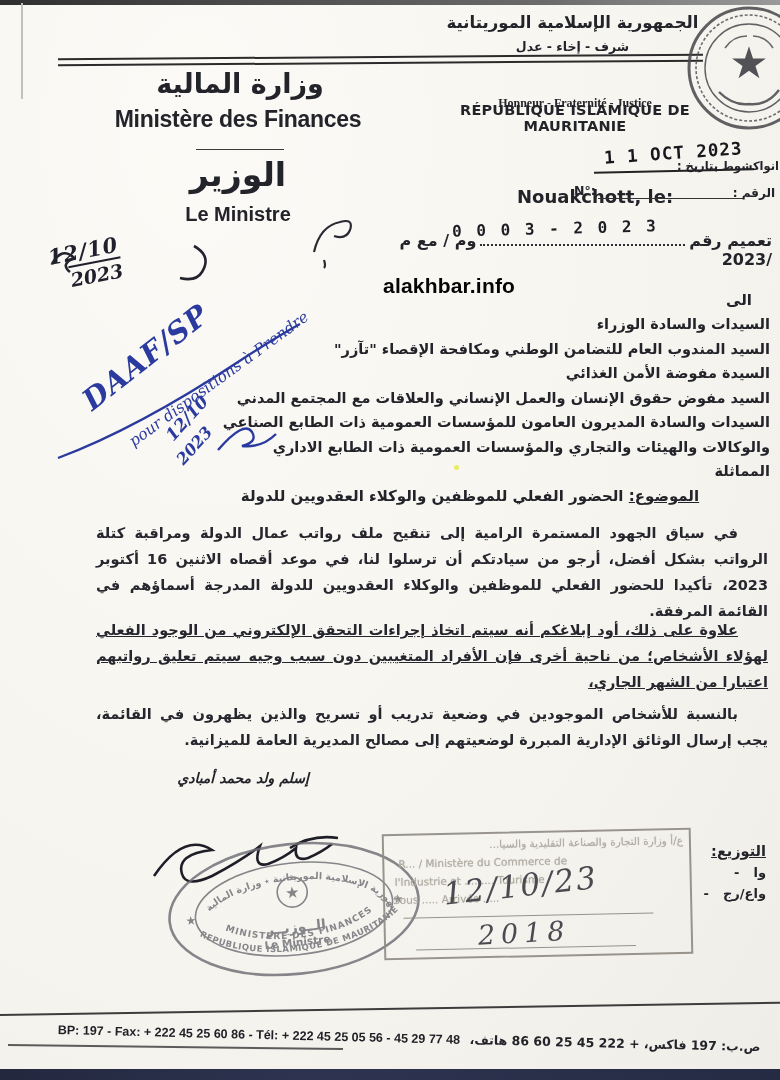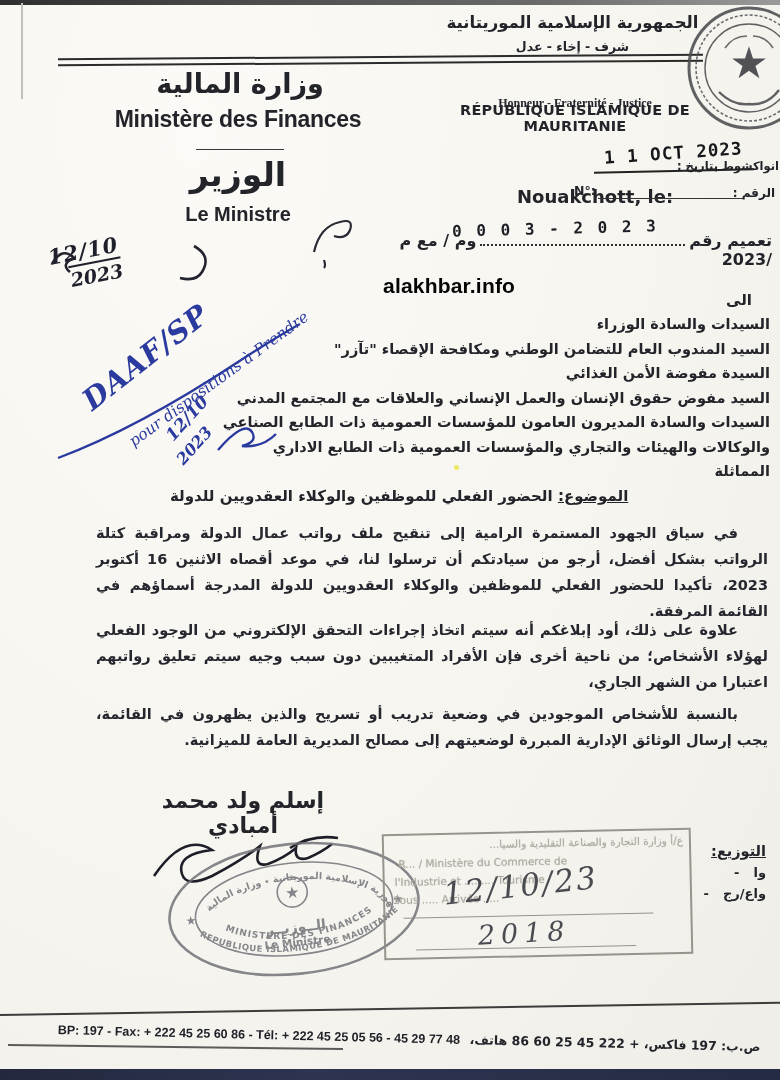--- a/index.html
+++ b/index.html
@@ -42,27 +42,27 @@
   .num-ar{right:5px;top:186px;font-size:12px;}
   
   .circ{right:8px;top:231px;width:400px;font-size:16px;direction:rtl;text-align:right;}
   .circ .dots{display:inline-block;width:205px;border-bottom:2px dotted #2c2c33;height:12px;margin:0 4px;}
   .circ-stamp{left:452px;top:219px;font-size:16px;font-family:"DejaVu Sans Mono",monospace;font-weight:bold;letter-spacing:2.5px;color:#1d1d24;transform:rotate(-1.5deg);}
   .watermark{left:383px;top:274px;font-size:21px;font-family:"Liberation Sans",sans-serif;color:#050505;letter-spacing:.2px;}
   
   .to-label{right:28px;top:291px;font-size:15px;}
   .recips{right:10px;top:312px;width:560px;font-size:14.5px;line-height:24.5px;text-align:right;}
   
-  .subject{right:10px;top:487px;width:600px;font-size:15px;text-align:left;}
+  .subject{right:10px;top:487px;width:600px;font-size:15px;text-align:center;}
   .subject .lbl{text-decoration:underline;}
   .para{right:12px;width:672px;font-size:14.5px;line-height:26px;text-align:justify;text-align-last:right;font-weight:bold;color:#26262e;}
-  .p1{top:520px;} .p2{top:617px;} .p3{top:701px;}
+  .p1{top:520px;} .p2{top:617px;text-decoration:underline;} .p3{top:701px;}
   .para .indent{display:inline-block;width:30px;}
   
-  .sig-name{left:138px;top:788px;width:210px;font-size:22px;}
+  .sig-name{left:138px;top:770px;width:210px;font-size:14px;font-style:italic;}
   .sig-svg{left:140px;top:818px;}
   .oval-stamp{left:163px;top:838px;opacity:.82;transform:rotate(-6deg);}
   
   .rect-stamp{left:383px;top:831px;width:305px;height:122px;border:2px solid #918d85;transform:rotate(-1.2deg);opacity:.92;}
   .rect-stamp .faint{position:absolute;color:#aca79d;font-size:10.5px;white-space:nowrap;text-shadow:0 0 1px #b9b5ab;}
   .rs1{right:6px;top:4px;direction:rtl;}
   .rs2{left:14px;top:22px;}
   .rs3{left:10px;top:40px;}
   .rs4{left:8px;top:58px;}
   .hand-date{position:absolute;left:58px;top:34px;font-size:31px;font-style:italic;font-family:"DejaVu Serif",serif;color:#3c3c44;transform:rotate(-5deg);letter-spacing:2px;}

